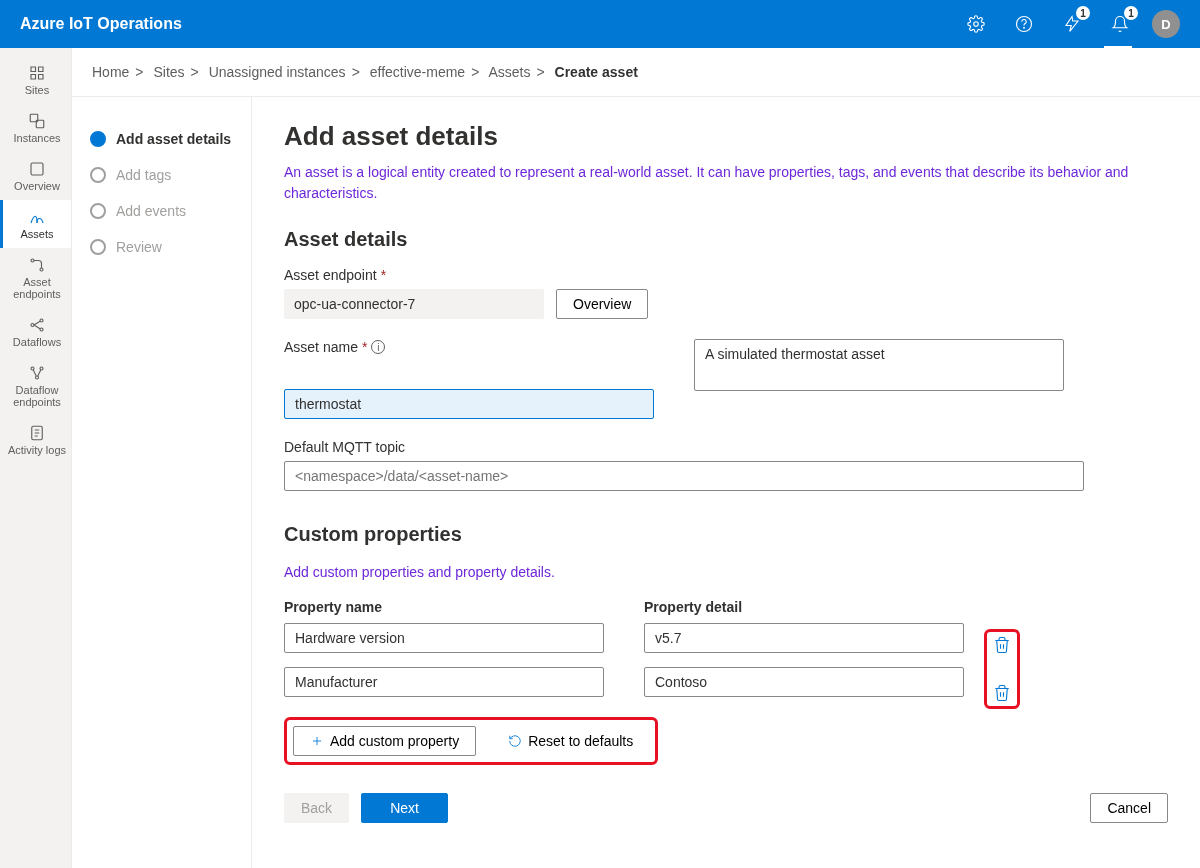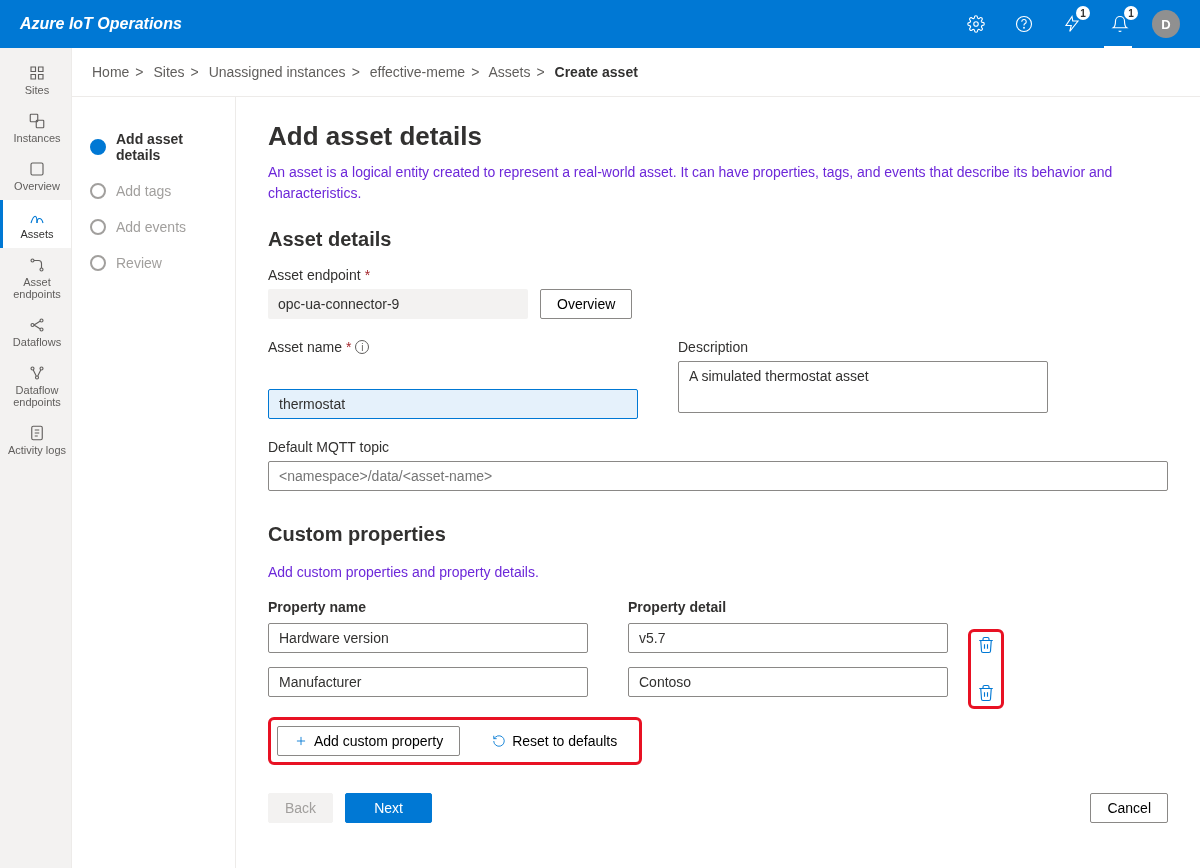--- a/index.html
+++ b/index.html
@@ -1,21 +1,21 @@
 <!DOCTYPE html>
 <html><head>
 <meta charset="utf-8">
 <style>
 * { box-sizing: border-box; margin: 0; padding: 0; font-family: "Segoe UI", -apple-system, sans-serif; }
 html, body { height: 100%; background: #fff; color: #323130; }
 .app { display: flex; flex-direction: column; height: 100vh; }
 
 
 .header { background: #0078d4; color: #fff; height: 48px; display: flex; align-items: center; padding: 0 20px; justify-content: space-between; }
-.header-title { font-size: 16px; font-weight: 600; font-style: italic; }
+.header-title { font-size: 16px; font-weight: 600; }
 .header-icons { display: flex; align-items: center; gap: 16px; }
 .header-icon { width: 32px; height: 32px; display: flex; align-items: center; justify-content: center; position: relative; cursor: pointer; }
 .header-icon svg { width: 18px; height: 18px; fill: none; stroke: #fff; stroke-width: 1.5; }
 .badge { position: absolute; top: -2px; right: -2px; background: #fff; color: #323130; border-radius: 8px; font-size: 10px; min-width: 14px; height: 14px; display: flex; align-items: center; justify-content: center; font-weight: 600; }
 .avatar { width: 28px; height: 28px; border-radius: 50%; background: #909090; color: #fff; display: flex; align-items: center; justify-content: center; font-size: 13px; font-weight: 600; cursor: pointer; }
 .header-underline { height: 2px; background: #fff; width: 28px; position: absolute; bottom: 0; }
 .icon-wrap { position: relative; height: 48px; display:flex; align-items:center;}
 
 
 .body { display: flex; flex: 1; overflow: hidden; }
@@ -67,21 +67,21 @@
 .trash { width: 18px; height: 18px; cursor: pointer; }
 .trash svg { stroke: #0078d4; fill: none; stroke-width: 1.5; width:18px; height:18px;}
 
 .highlight-box { border: 3px solid #e81123; border-radius: 6px; padding: 6px; display: inline-flex; gap: 16px;}
 .highlight-col { border: 3px solid #e81123; border-radius: 6px; padding: 4px 6px; display: flex; flex-direction: column; gap: 30px; align-items: center; justify-content: center;}
 
 .section-gap { margin-top: 32px; }
 .footer-row { display:flex; justify-content: space-between; align-items:center; margin-top: 28px; padding-bottom: 20px;}
 .footer-left { display:flex; gap:12px;}
 
-.full-width { width: 900px; max-width: 100%; }
+.full-width { width: 800px; max-width: 100%; }
 .prop-header-row { display:flex; gap:40px; margin-bottom:8px;}
 .prop-header-row .col { width: 320px; font-weight:600; font-size:14px;}
 </style>
 </head>
 <body>
 
 <div class="app">
 
   <div class="header">
     <div class="header-title">Azure IoT Operations</div>
@@ -221,38 +221,37 @@
           <p class="lead">An asset is a logical entity created to represent a real-world asset. It can have properties, tags, and events that describe its behavior and characteristics.</p>
 
           <h2>Asset details</h2>
 
           <div class="field" style="margin-bottom:20px;">
             <div class="label">
                 <span>Asset endpoint</span> 
                 <span class="req">*</span>
               </div>
             <div style="display:flex; gap:12px; align-items:center;">
-              <div class="readonly-box" style="width:260px;">opc-ua-connector-9</div>
+              <div class="readonly-box" style="width:260px;">opc-ua-connector-7</div>
               <button class="btn">
                   <span>Overview</span>
                 </button>
             </div>
           </div>
 
           <div class="row">
             <div class="field">
               <div class="label">
                   <span>Asset name</span> 
                   <span class="req">*</span> 
                   <span class="info-icon">i</span>
                 </div>
               <input type="text" class="highlighted" style="width: 370px;" value="thermostat">
             </div>
             <div class="field">
-              <div class="label">Description</div>
               <textarea style="width: 370px; height: 52px;">A simulated thermostat asset</textarea>
             </div>
           </div>
 
           <div class="field" style="margin-bottom:10px;">
             <div class="label">Default MQTT topic</div>
             <input type="text" class="full-width" placeholder="&lt;namespace&gt;/data/&lt;asset-name&gt;" style="">
           </div>
 
           <div class="section-gap">

